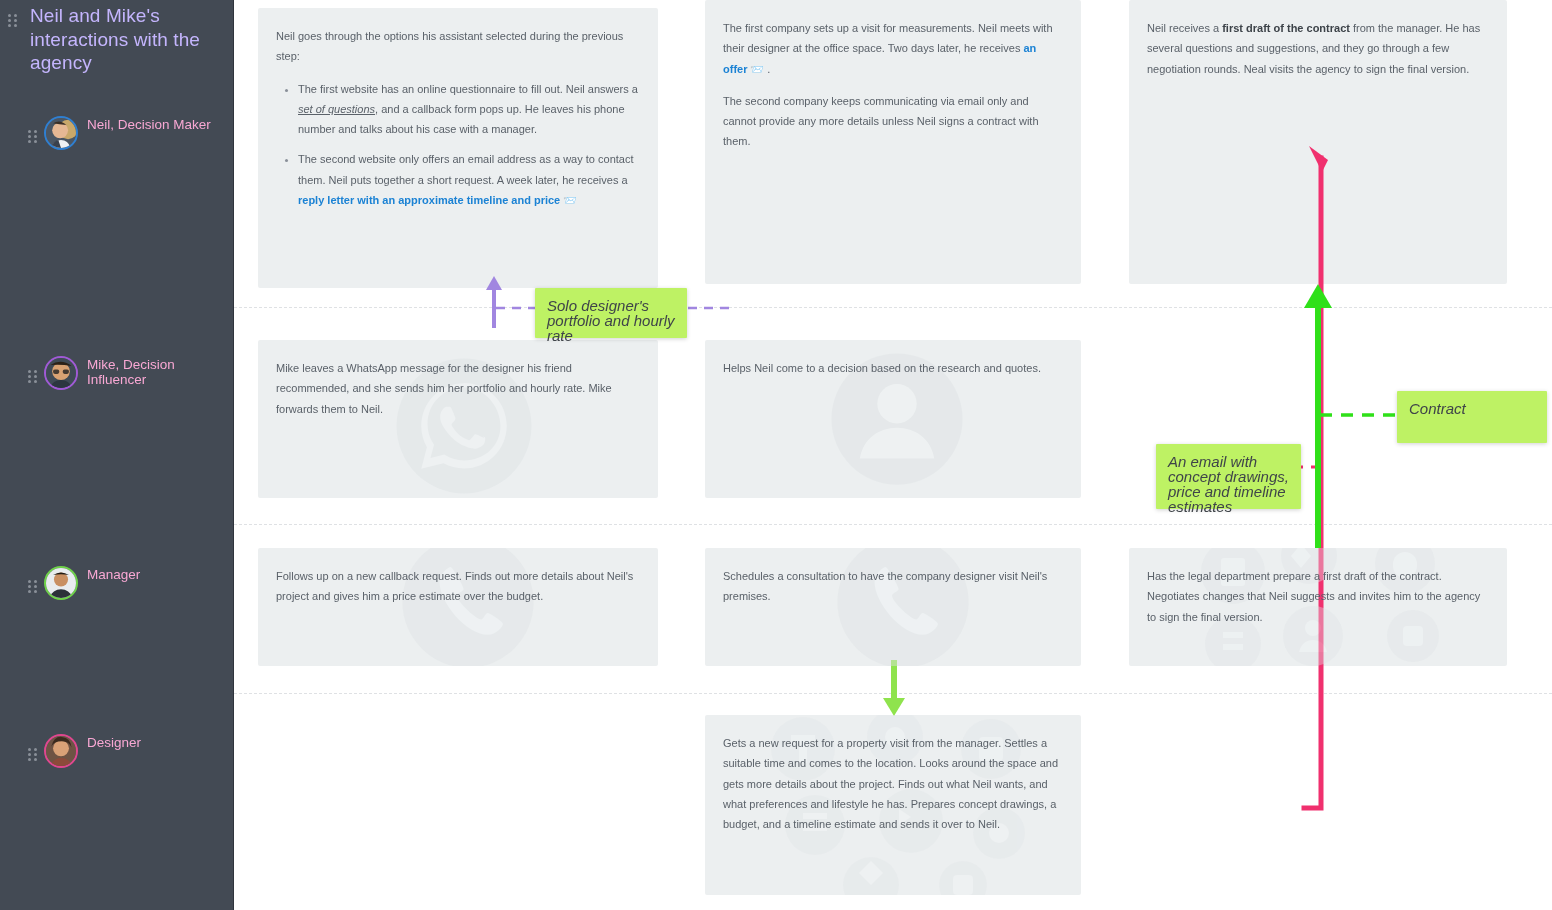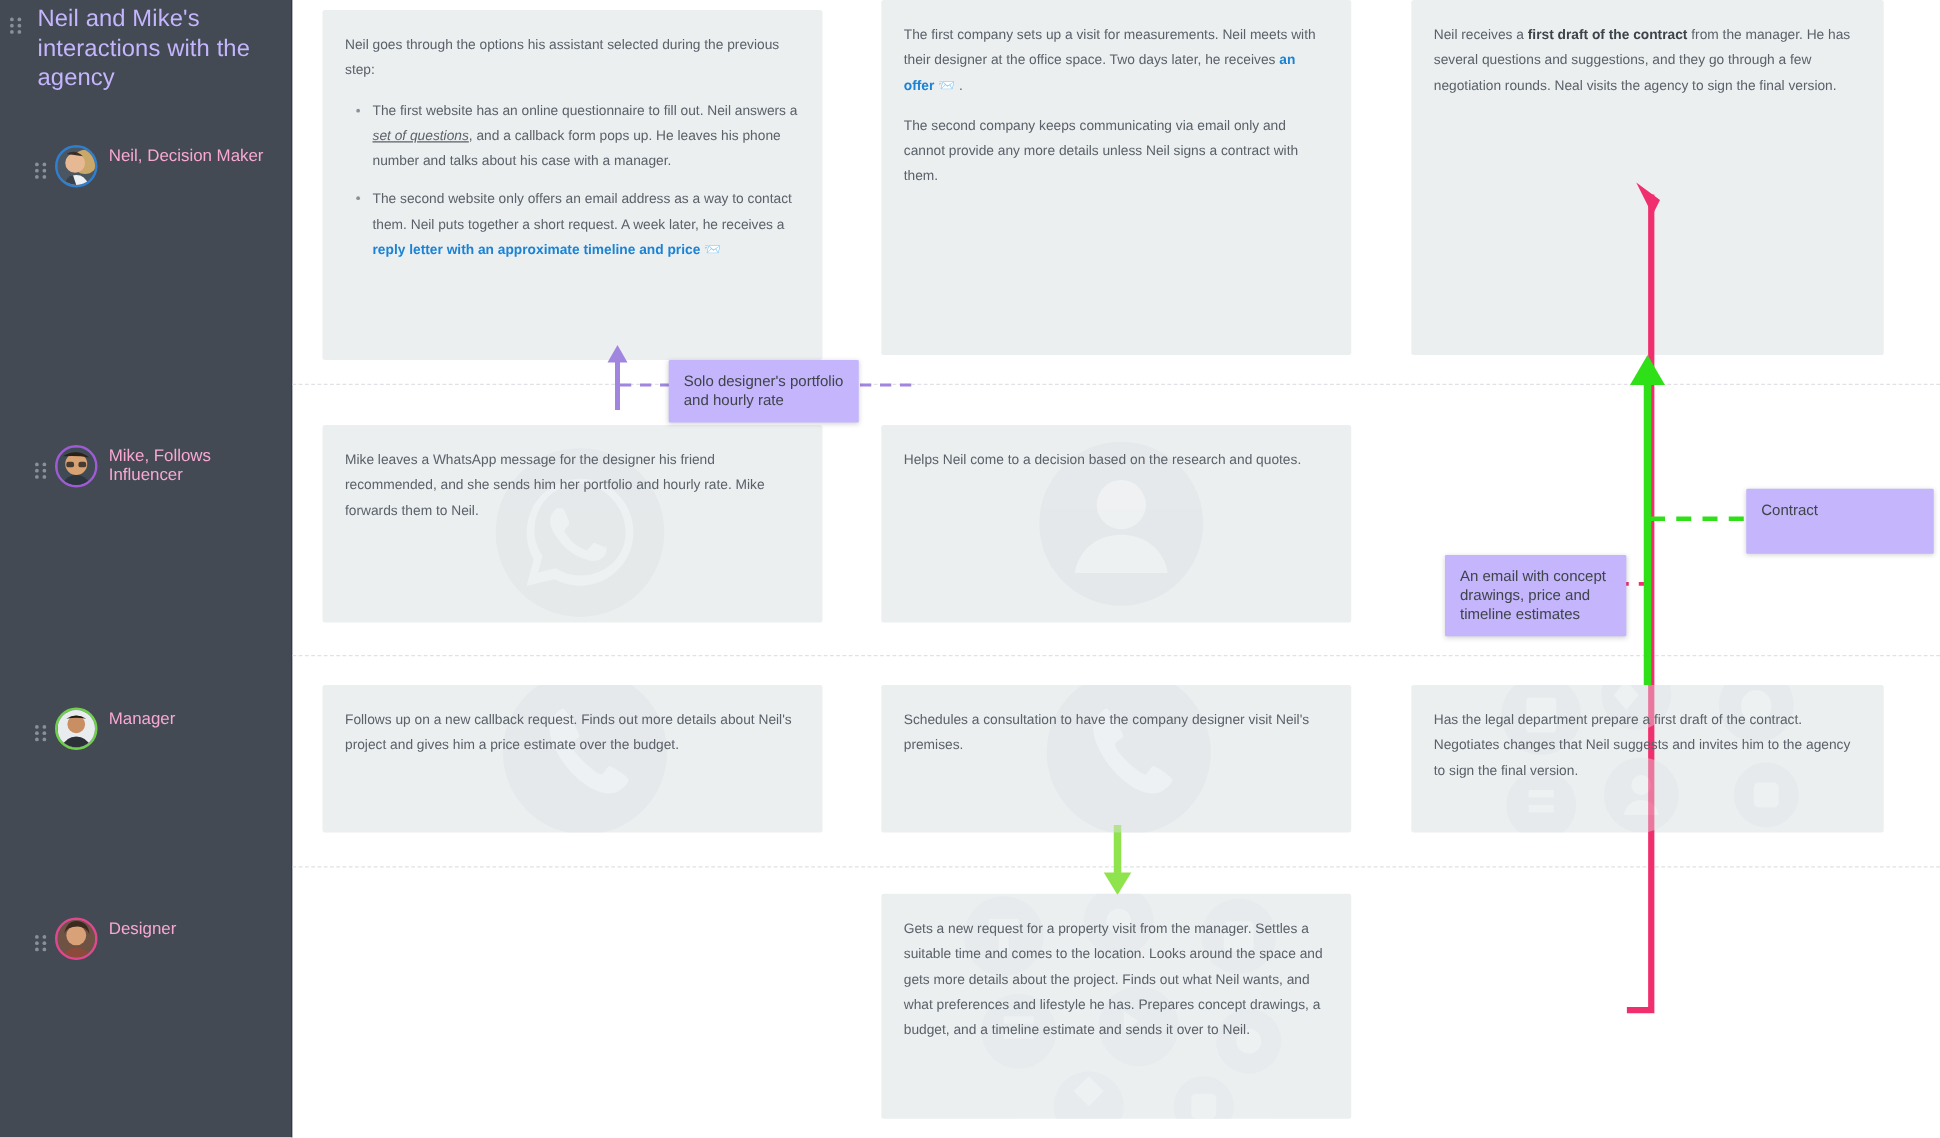--- a/index.html
+++ b/index.html
@@ -69,23 +69,23 @@
   .emoji { font-style:normal; }
 
   
   .wm {
     position:absolute; z-index:1; opacity:.55;
   }
   .wm svg { display:block; }
 
   
   .note {
-    position:absolute; background:#c4b5fd;
+    position:absolute; background:#bef264;
     box-shadow:0 1px 4px rgba(0,0,0,.18);
-    font-size:12px; line-height:15px;
+    font-style:italic; font-size:15px; line-height:15px;
     color:#3f4449; padding:10px 12px;
     border-radius:1px;
   }
 
   
   .conn { position:absolute; pointer-events:none; }
 </style>
 </head>
 <body>
 
@@ -136,21 +136,21 @@
       <div class="avatar" style="border-color:#a05ad6;">
         <svg class="face" viewBox="0 0 34 34">
           <rect width="34" height="34" fill="#3f4a55"></rect>
           <circle cx="17" cy="15" r="10" fill="#d8a273"></circle>
           <path d="M5 8 q12 -8 24 1 q-12 -2 -24 -1z" fill="#2b2118"></path>
           <rect x="8" y="13" width="7" height="5" rx="2" fill="#222" opacity=".8"></rect>
           <rect x="19" y="13" width="7" height="5" rx="2" fill="#222" opacity=".8"></rect>
           <path d="M4 34 q4 -9 13 -9 q9 0 13 9z" fill="#2c3640"></path>
         </svg>
       </div>
-      <div class="sb-label">Mike, Follows Influencer</div>
+      <div class="sb-label">Mike, Decision Influencer</div>
     </div>
 
     <div class="sb-person" style="top:566px;">
       <div class="grip">
           <i></i>
           <i></i>
           <i></i>
           <i></i>
           <i></i>
           <i></i>

